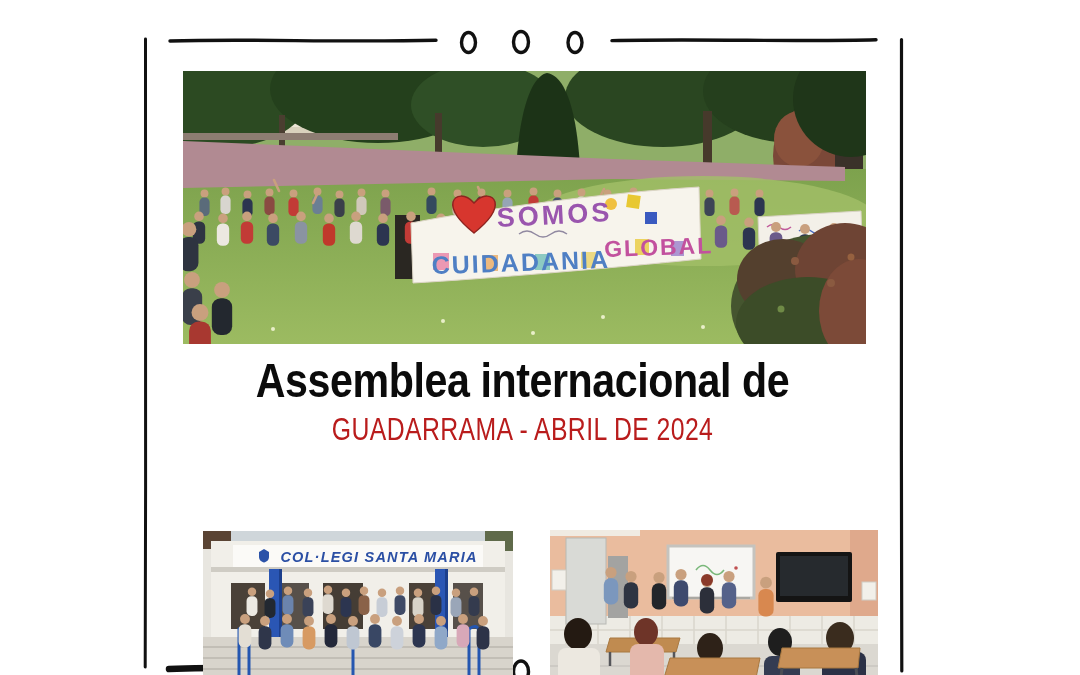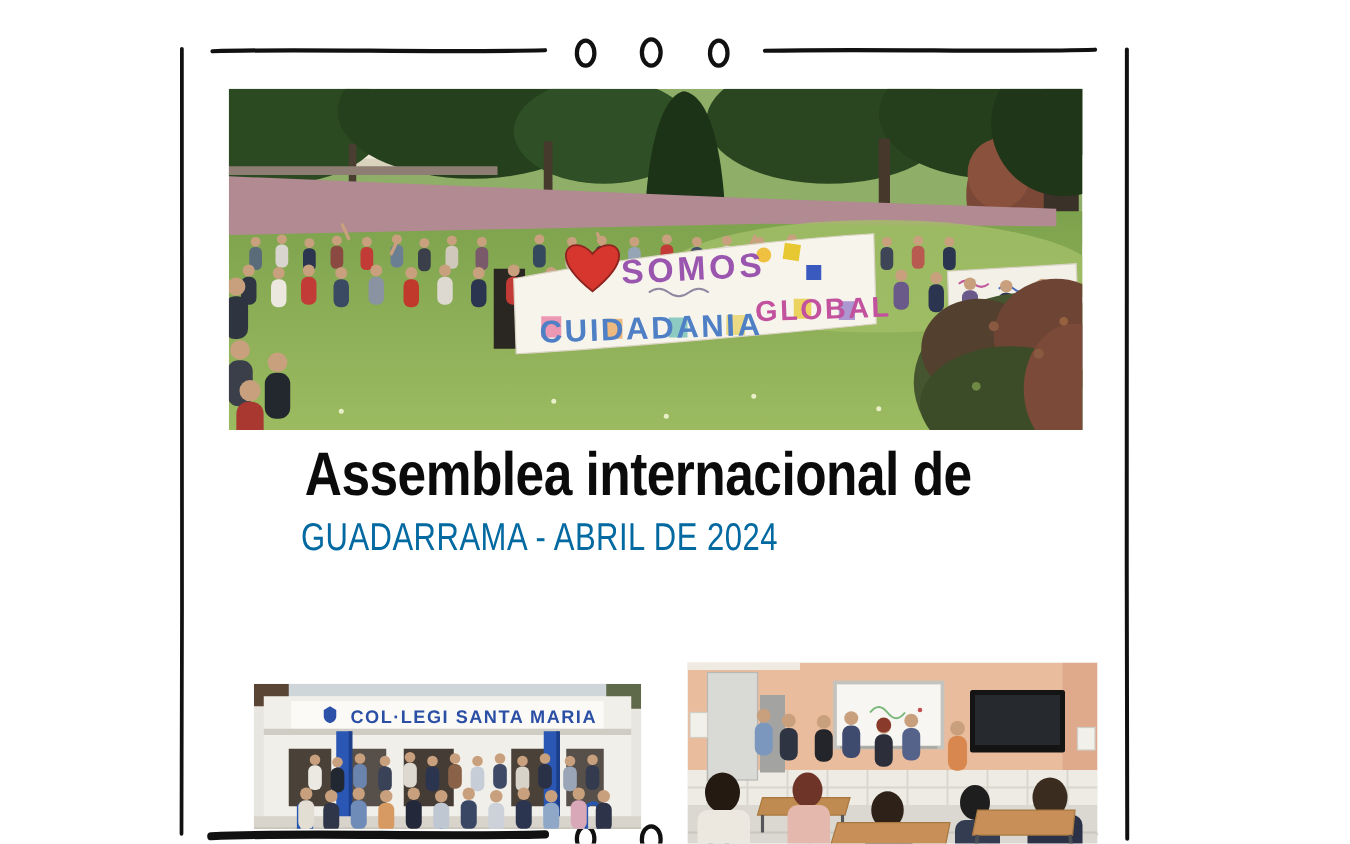--- a/index.html
+++ b/index.html
@@ -4,26 +4,26 @@
 <style>
   html,body{margin:0;padding:0;background:#ffffff;}
   .canvas{
     position:relative;width:1080px;height:675px;background:#ffffff;overflow:hidden;
     font-family:"Liberation Sans", sans-serif;
   }
   .border-layer{position:absolute;left:0;top:0;width:1080px;height:675px;z-index:1;pointer-events:none;}
   .photo{position:absolute;overflow:hidden;z-index:2;background:#eee;}
   .photo svg{display:block;}
   #hero-photo{left:183px;top:71px;width:683px;height:273px;}
-  #school-photo{left:203px;top:547px;width:310px;height:116px;}
+  #school-photo{left:203px;top:531px;width:310px;height:144px;font-style:italic;}
   #classroom-photo{left:550px;top:530px;width:328px;height:145px;}
-  .title-block{position:absolute;left:145px;top:352px;width:756px;z-index:2;color:#0b0b0b;margin-left:48px;}
+  .title-block{position:absolute;left:145px;top:352px;width:756px;text-align:center;z-index:2;color:#0b0b0b;}
   .title-line{font-size:49px;font-weight:700;line-height:57px;white-space:nowrap;}
   .title-line > span{display:inline-block;transform:scaleX(.84);letter-spacing:-.5px;}
-  .subtitle{font-size:31px;font-weight:400;line-height:36px;margin-top:3px;white-space:nowrap;color:#0369a1;}
+  .subtitle{font-size:31px;font-weight:400;line-height:36px;margin-top:3px;white-space:nowrap;color:#b91c1c;}
   .subtitle > span{display:inline-block;transform:scaleX(.80);letter-spacing:.5px;}
   svg text{font-family:"Liberation Sans", sans-serif;}
 </style>
 </head>
 <body>
 
 <svg width="0" height="0" style="position:absolute" aria-hidden="true">
   <defs>
     <symbol id="person" viewBox="0 0 20 44">
       <circle cx="10" cy="7" r="6.2" fill="#c9a07e"></circle>

